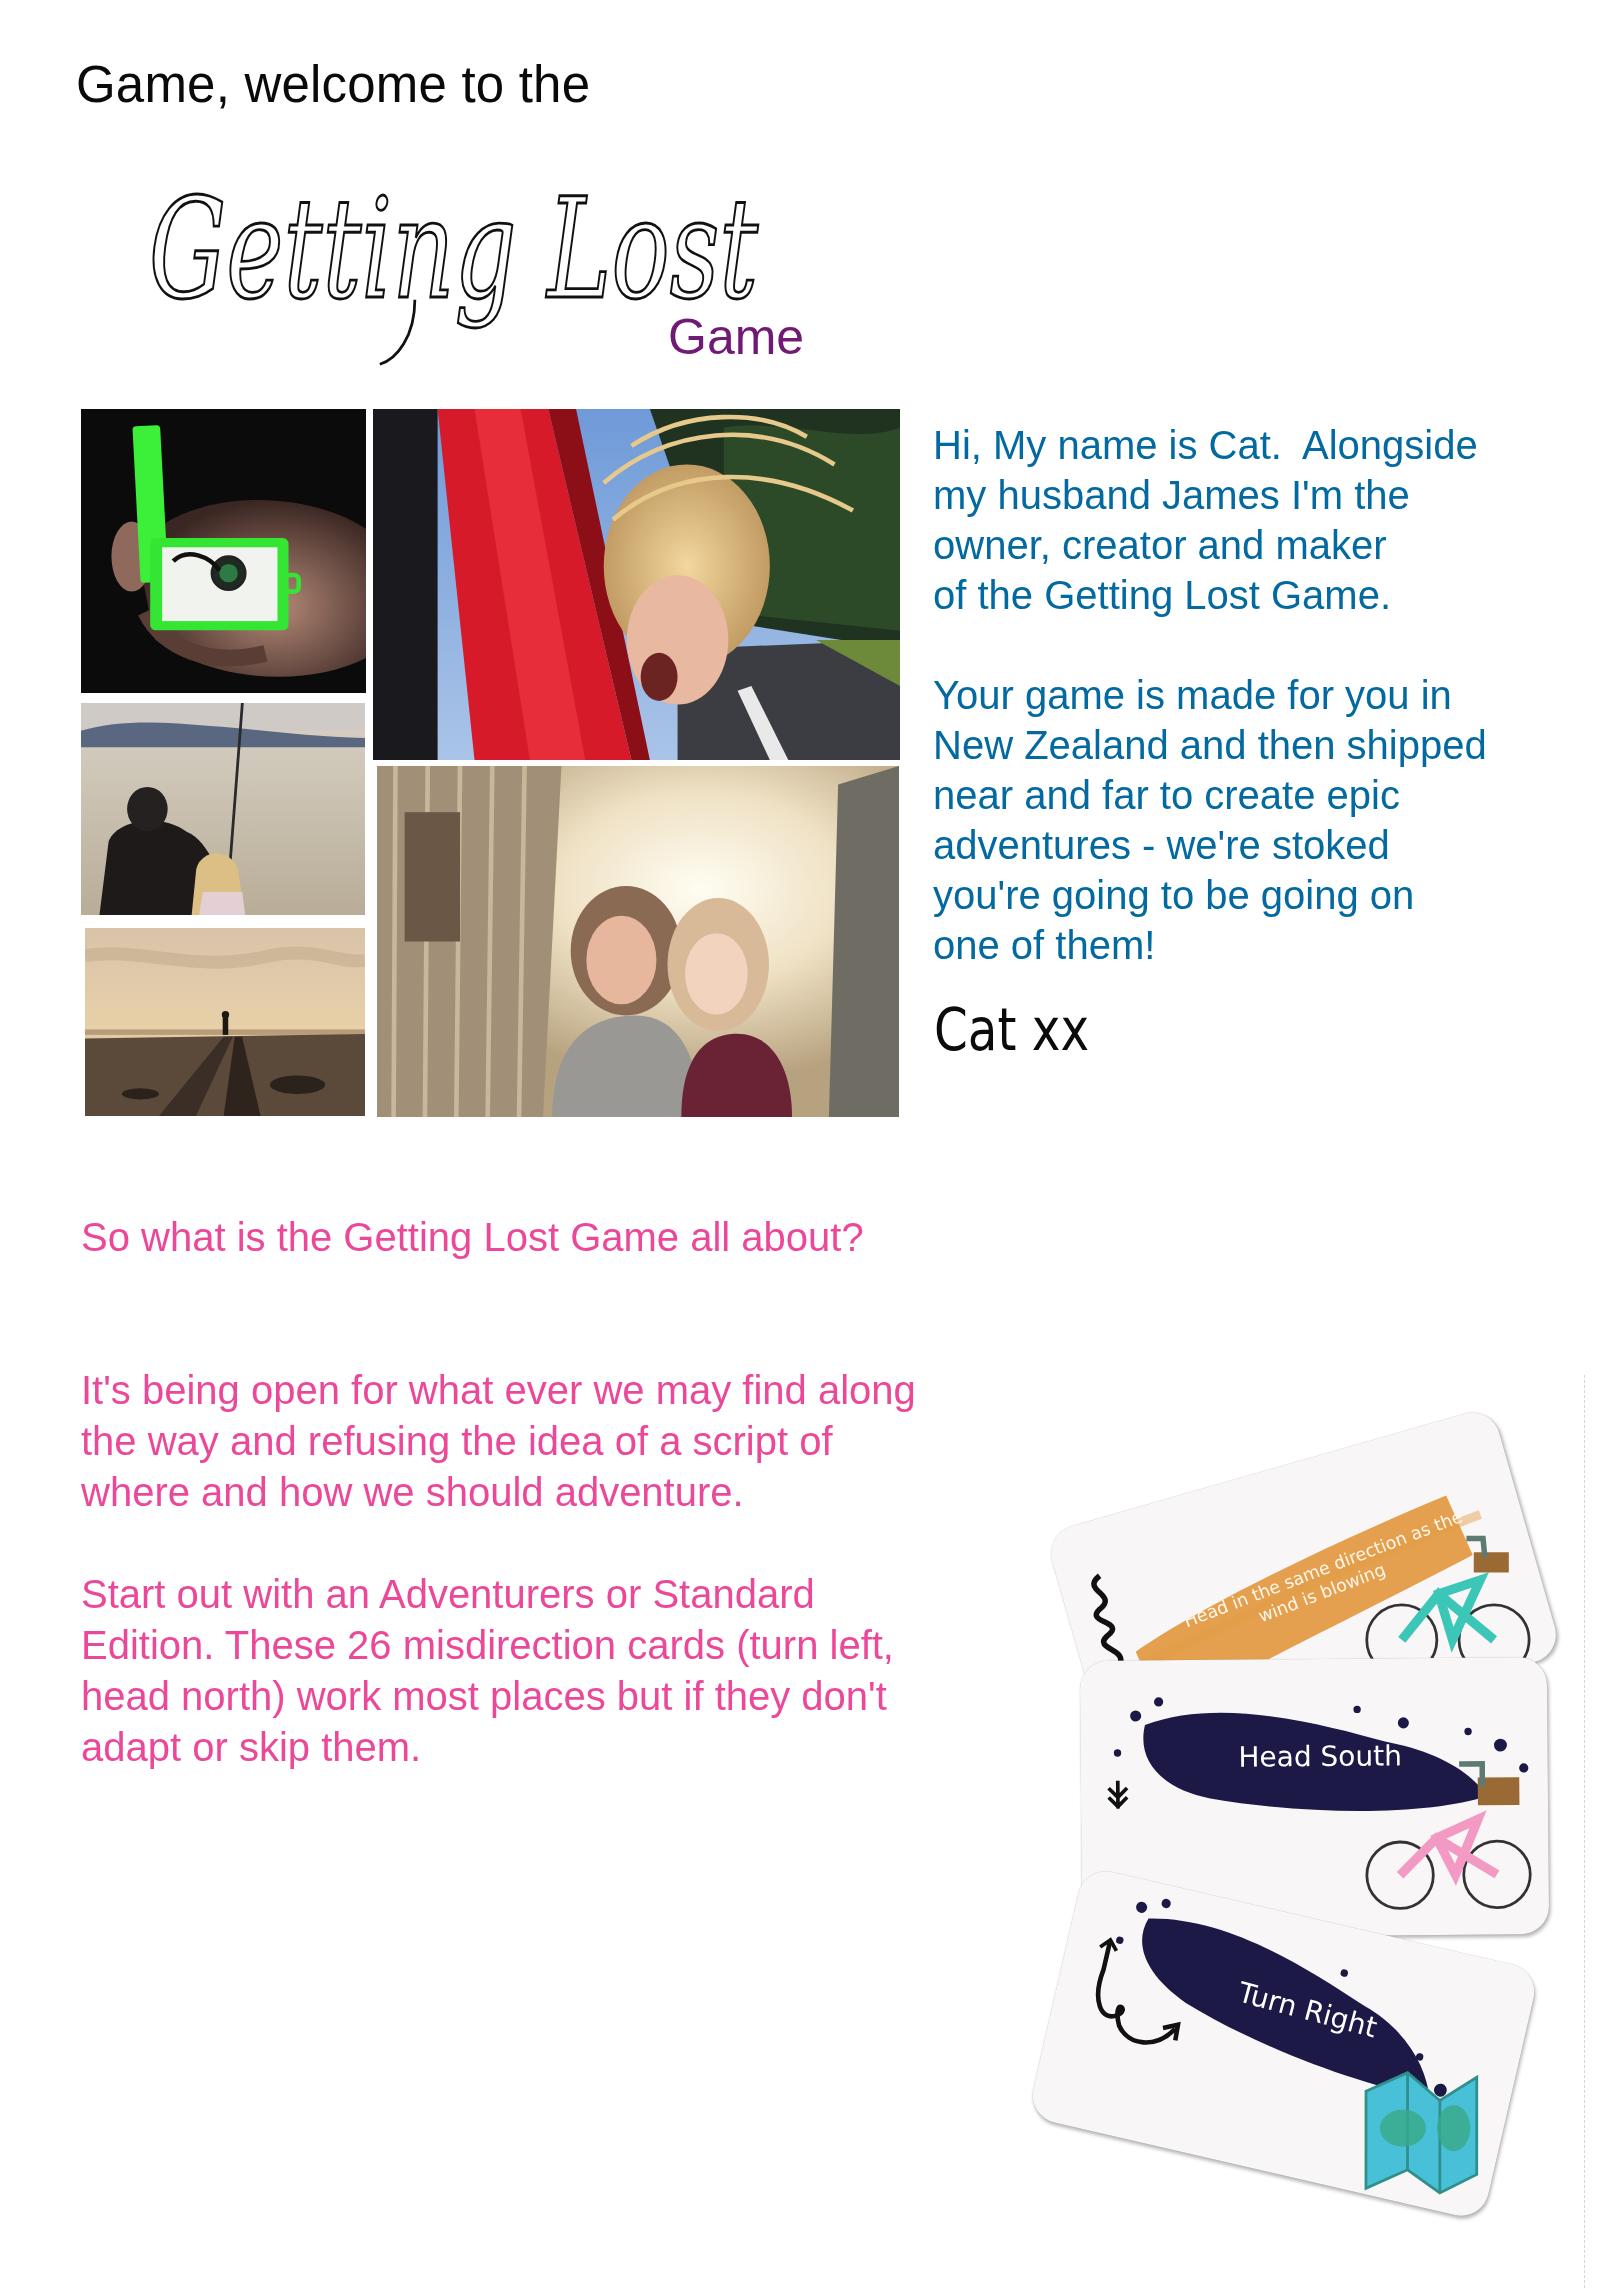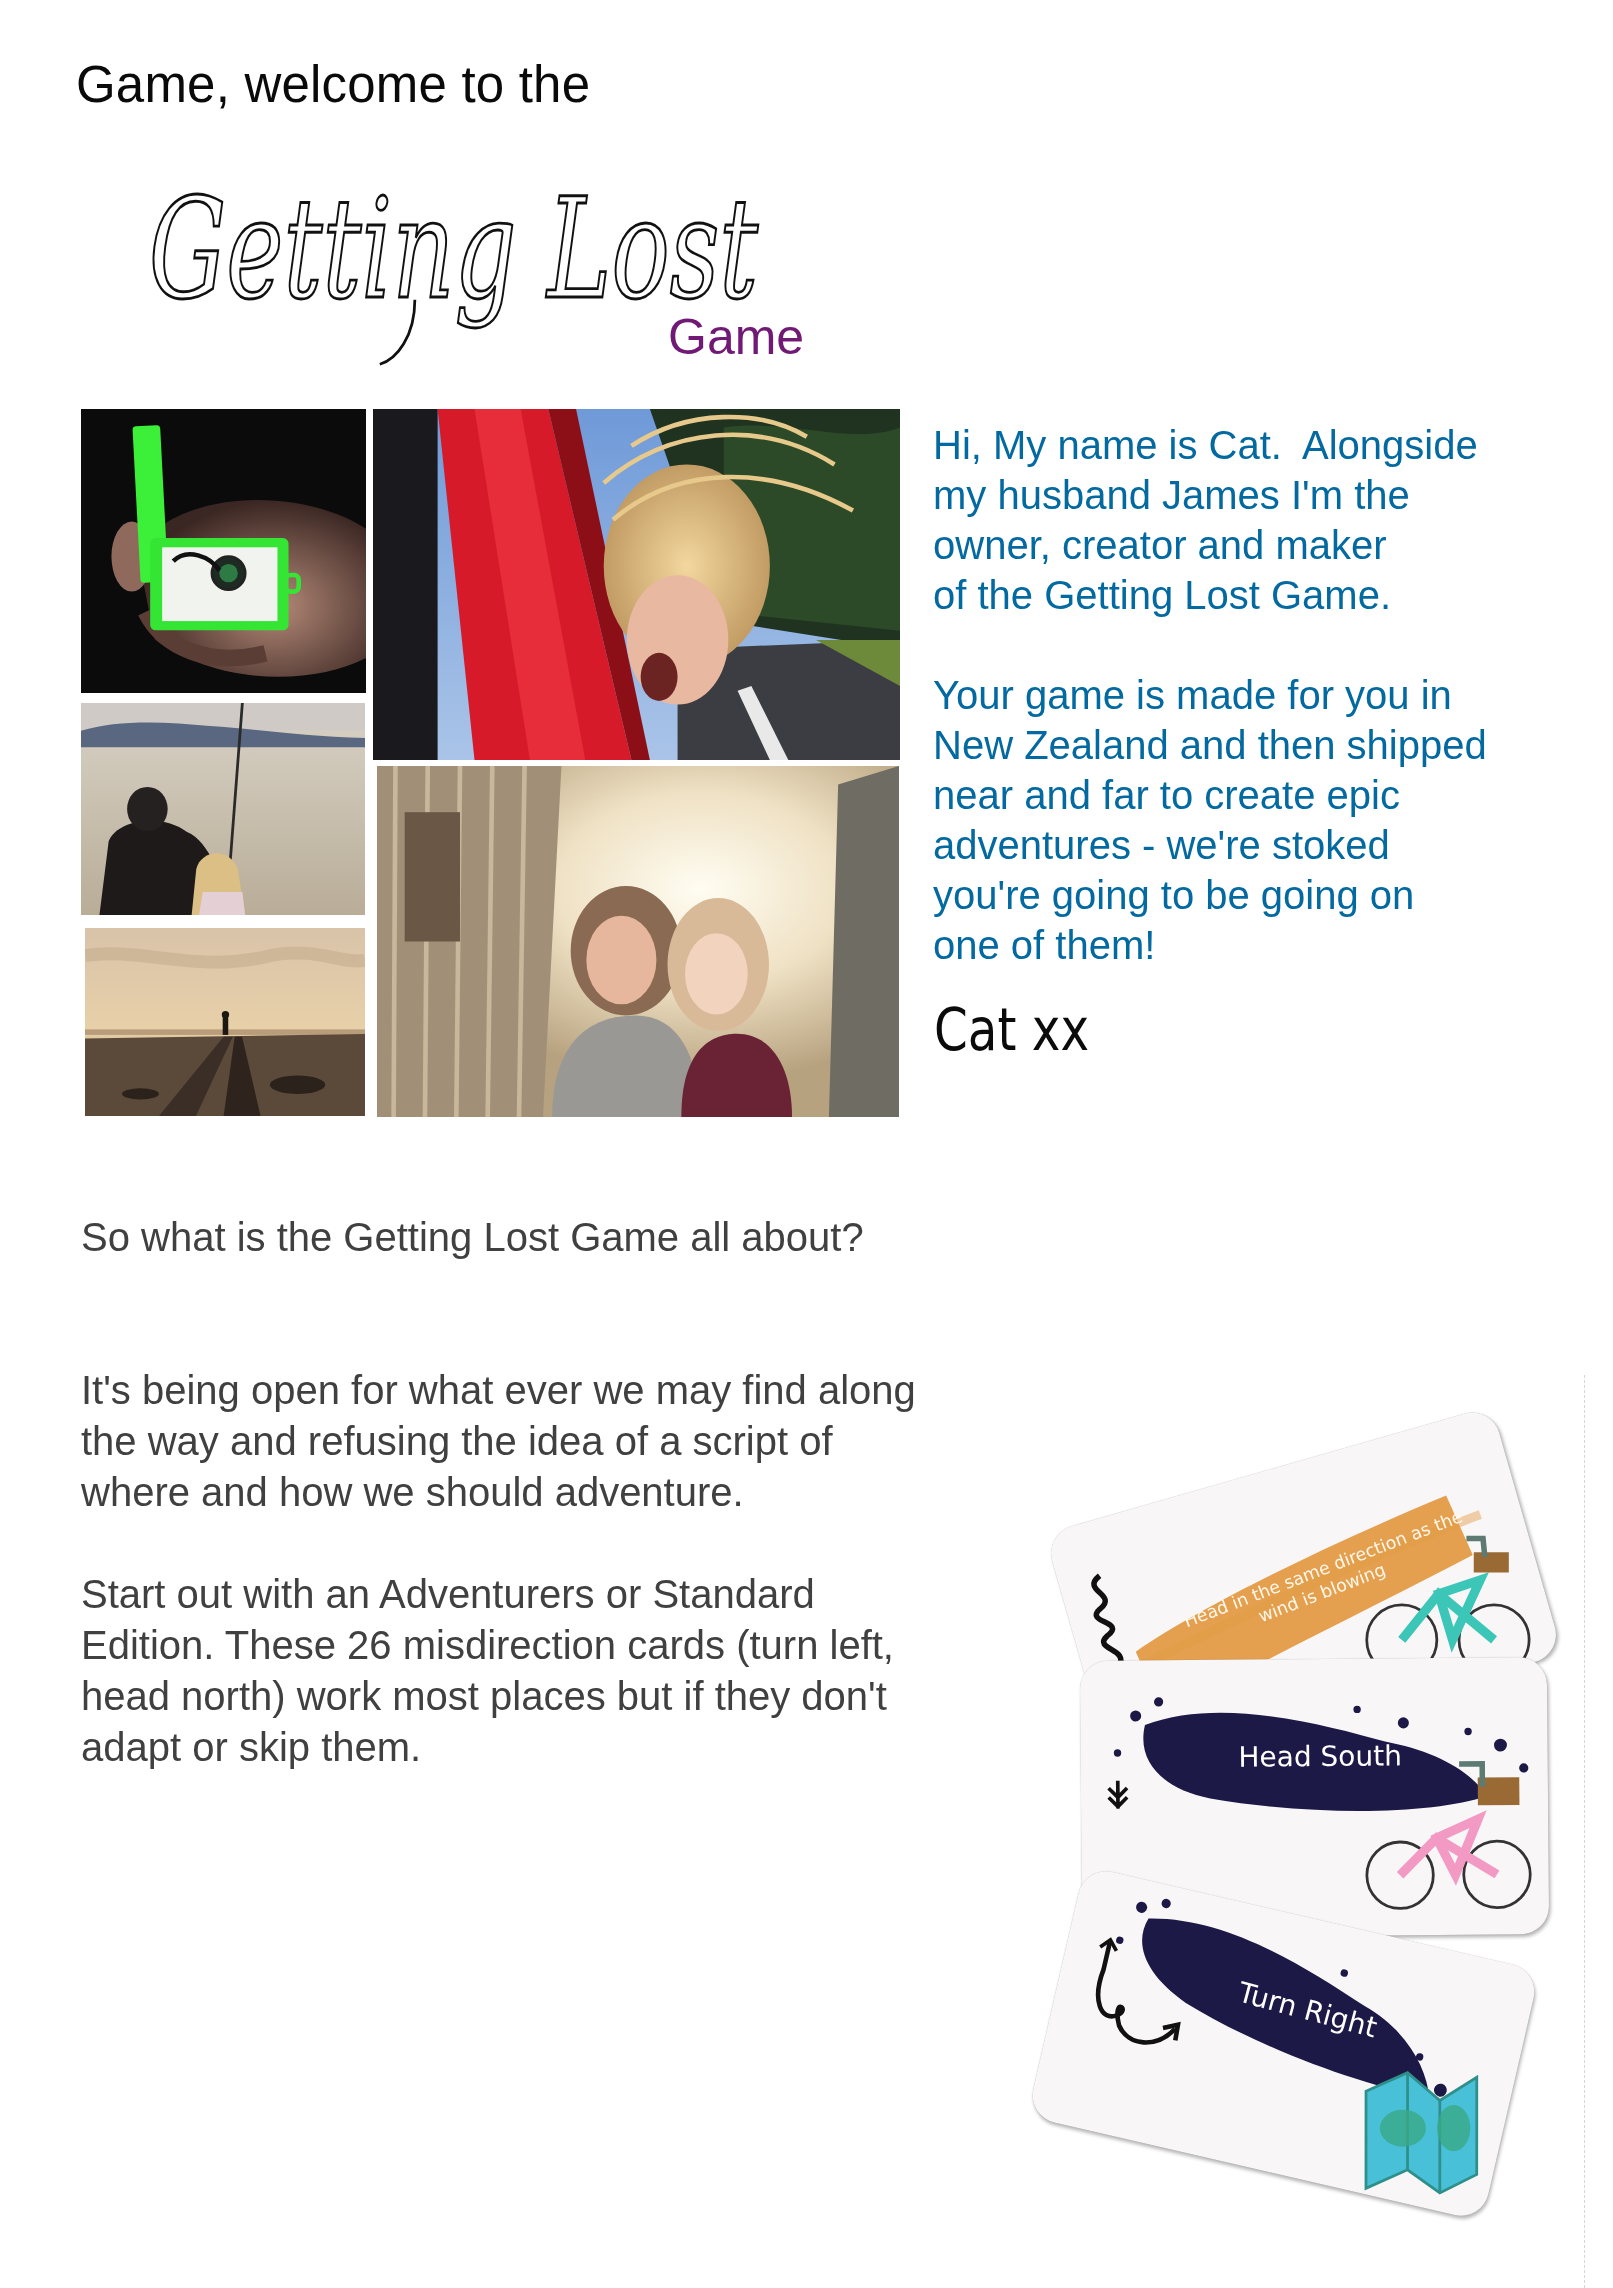--- a/index.html
+++ b/index.html
@@ -18,21 +18,21 @@
   .photo svg { display: block; width: 100%; height: 100%; }
 
   
   .intro { left: 933px; top: 420px; width: 646px; font-size: 40px; line-height: 50px;
            white-space: pre; color: #0369a1; }
   .signature { left: 934px; top: 997px; font-family: "DejaVu Sans", sans-serif; font-size: 59px;
                line-height: 66px; transform: scaleX(0.82); transform-origin: left top; color: #0b0b0b; }
 
   
   .about { left: 81px; top: 1212px; width: 941px; font-size: 40px; line-height: 51px;
-           white-space: pre; color: #404040; }
+           white-space: pre; color: #ec4899; }
 
   
   .card { border-radius: 28px; background: #f8f6f6; box-shadow: 1.8px 2.8px 3.7px rgba(0,0,0,0.28), 0 0 0.9px rgba(0,0,0,0.25);
           overflow: hidden; }
   .card svg { display: block; width: 100%; height: 100%; }
   .card-label { position: absolute; font-family: "DejaVu Sans", sans-serif; color: #ffffff; white-space: pre; text-align: center; }
 
   .dashed-guide { left: 1584px; top: 1375px; width: 0; height: 923px;
                   border-left: 1.8px dashed #d6d6d6; }
 </style>

